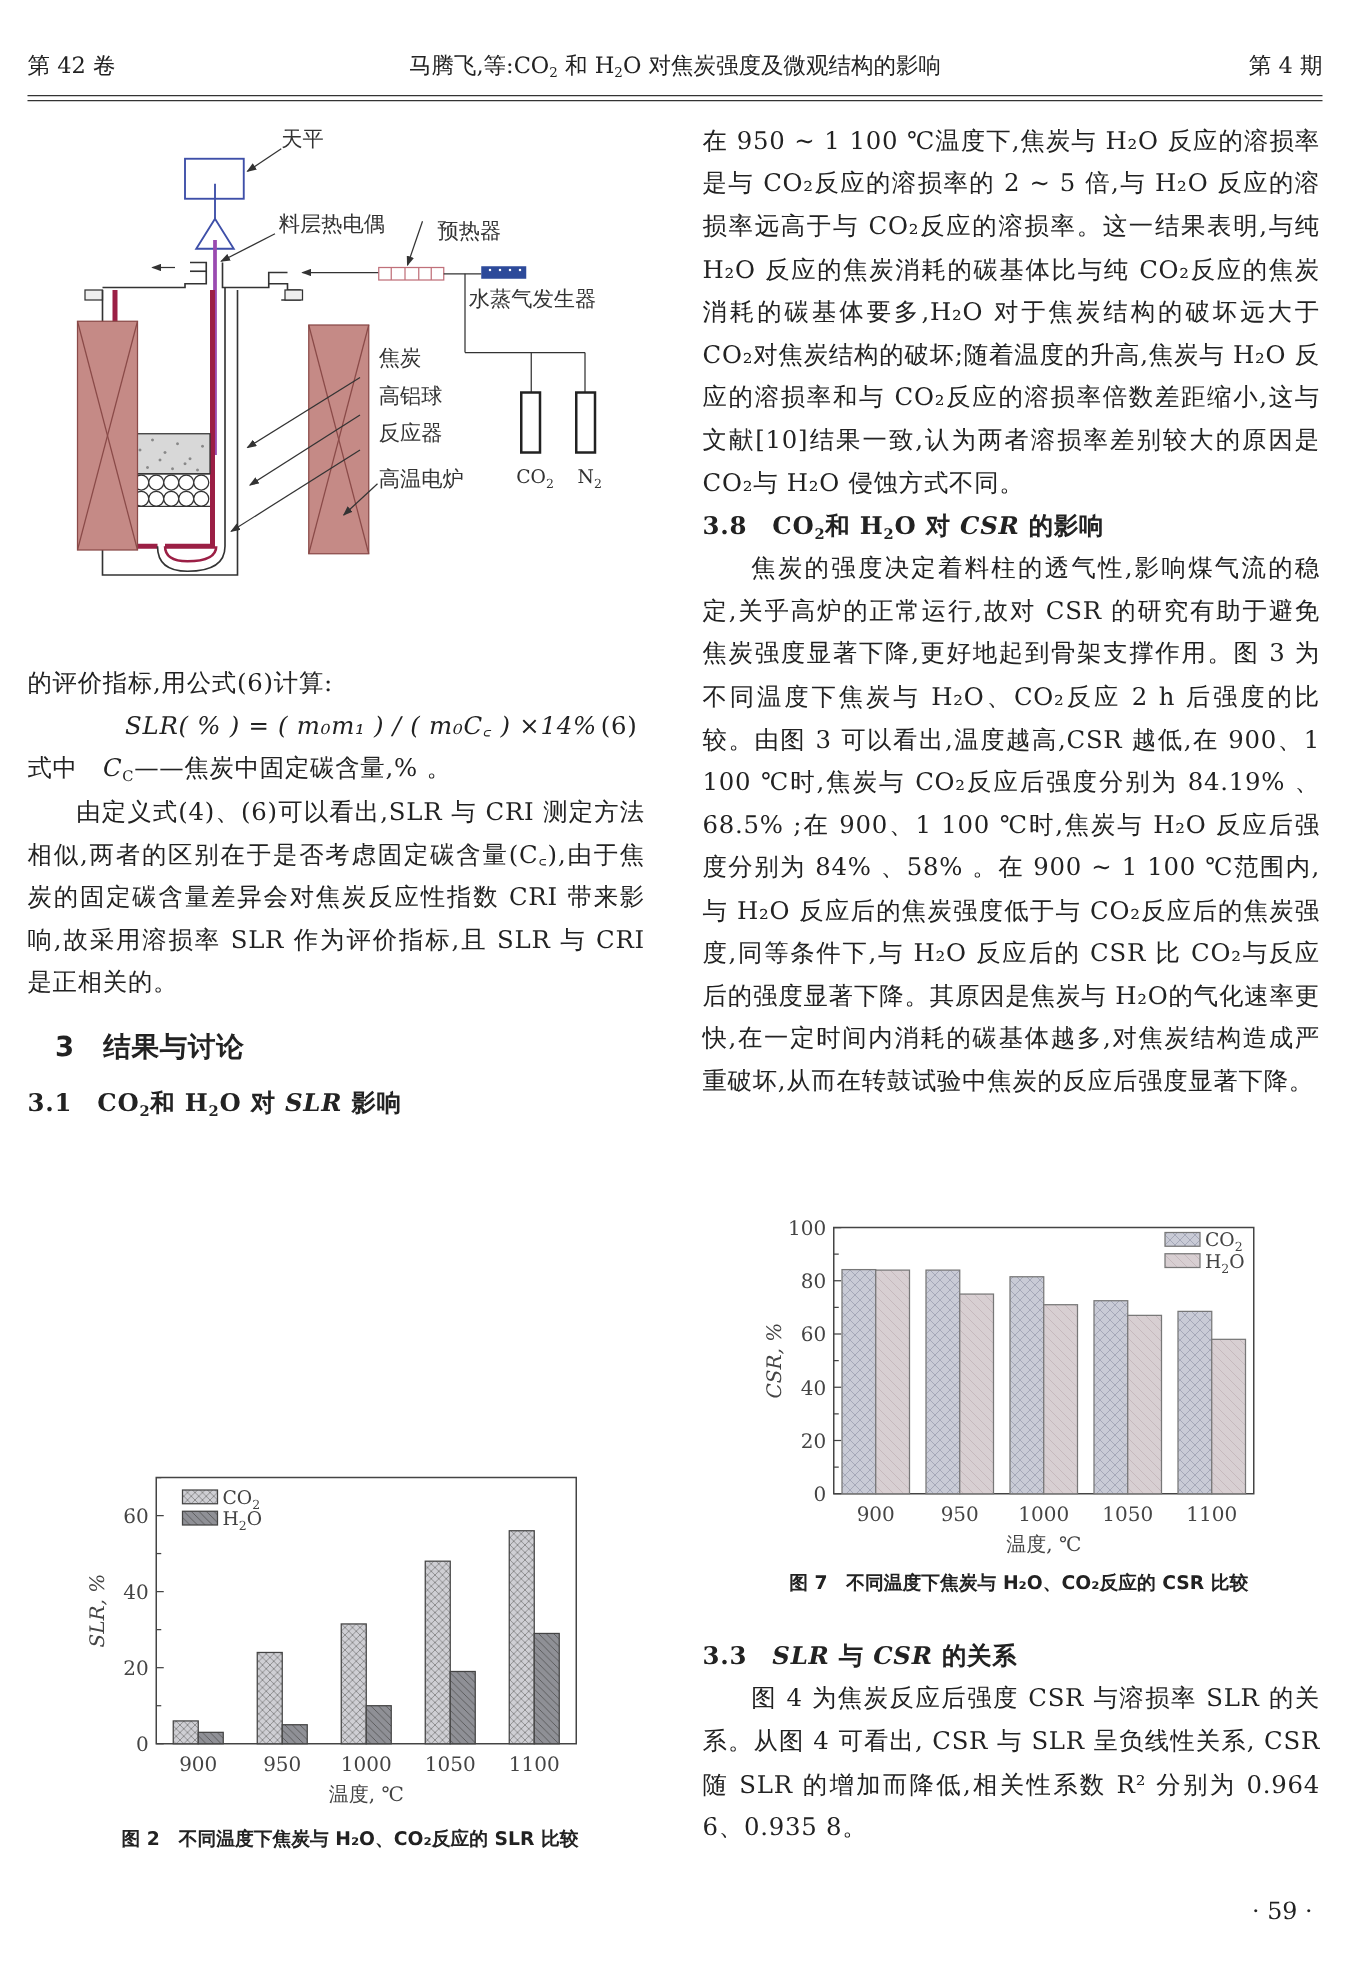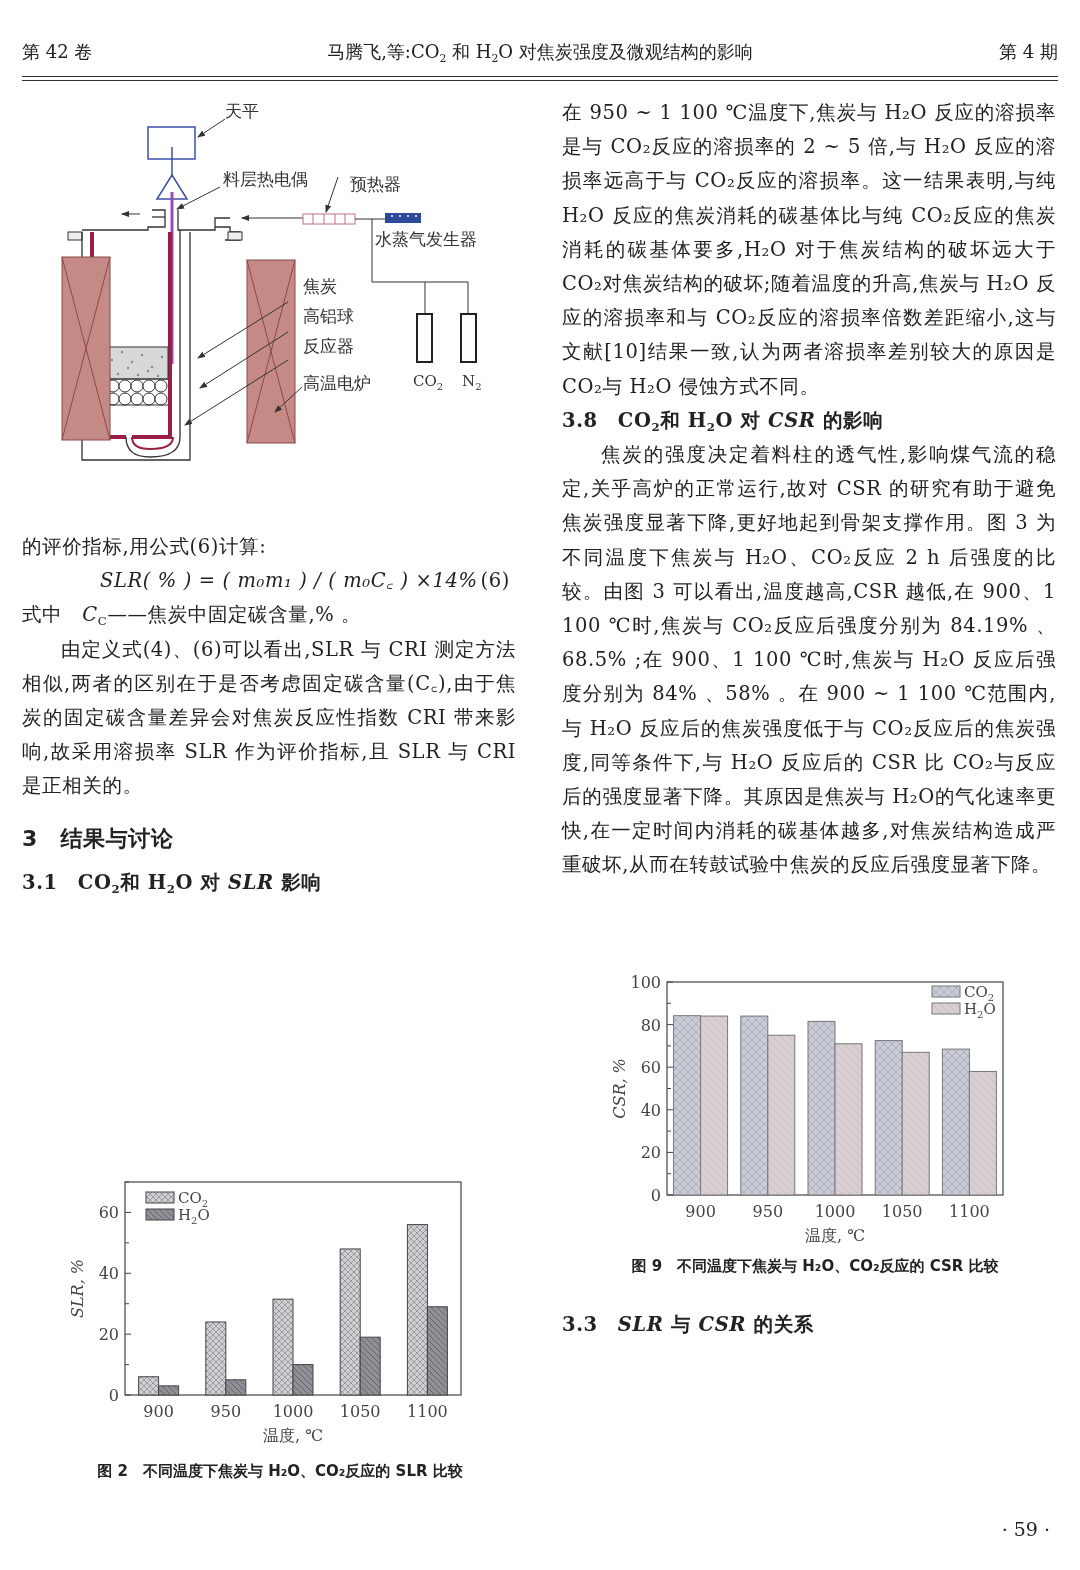--- a/index.html
+++ b/index.html
@@ -152,21 +152,21 @@
   <text x="373" y="294" font-size="15" fill="#333"><tspan>CO</tspan><tspan font-size="10" dy="4">2</tspan></text>
   <text x="422" y="294" font-size="15" fill="#333"><tspan>N</tspan><tspan font-size="10" dy="4">2</tspan></text>
 </svg>
 </div>
 
 <div class="col" style="left:22px; top:530px; width:494px;">
   <p>的评价指标,用公式(6)计算:</p>
   <p class="formula"><span class="it">SLR( % ) = ( m₀m₁ ) / ( m₀C꜀ ) ×14%</span><span class="eqn">(6)</span></p>
   <p><span>式中</span>　<span class="it">C</span><sub>C</sub><span>——焦炭中固定碳含量,% 。</span></p>
   <p class="indent">由定义式(4)、(6)可以看出,SLR 与 CRI 测定方法相似,两者的区别在于是否考虑固定碳含量(C꜀),由于焦炭的固定碳含量差异会对焦炭反应性指数 CRI 带来影响,故采用溶损率 SLR 作为评价指标,且 SLR 与 CRI 是正相关的。</p>
-  <p class="h1" style="margin-top:18px; margin-bottom:10px;">3　结果与讨论</p>
+  <p class="h1" style="margin-top:18px; margin-bottom:10px;margin-left:22px;">3　结果与讨论</p>
   <p class="h2"><span>3.1</span>　<span>CO</span><sub>2</sub><span>和 H</span><sub>2</sub><span>O 对 </span><span class="it">SLR</span><span> 影响</span></p>
 </div>
 
 <div style="position:absolute; left:60px; top:1170px; width:480px; height:320px;">
 <svg id="fig2" width="420" height="275" viewBox="0 0 420 275">
   <defs>
     <pattern id="xh2" width="6" height="6" patternUnits="userSpaceOnUse">
           <rect width="6" height="6" fill="#cfcfd4"></rect>
           <path d="M0,0 L6,6 M6,0 L0,6" stroke="#777" stroke-width="0.6"></path>
         </pattern>
@@ -278,20 +278,21 @@
         <rect x="342.40000000000003" y="89.095" width="27" height="145.905" fill="url(#xh3)" stroke="#777" stroke-width="1"></rect>
         <rect x="369.40000000000003" y="111.46000000000001" width="27" height="123.53999999999999" fill="url(#dg3)" stroke="#777" stroke-width="1"></rect>
         <text x="235" y="281" text-anchor="middle" font-size="16" fill="#444">温度, ℃</text>
         <text x="0" y="0" text-anchor="middle" font-size="16" fill="#444" font-style="italic" transform="translate(25,128.5) rotate(-90)">CSR, %</text>
         <rect x="332" y="26" width="28" height="11" fill="url(#xh3)" stroke="#777"></rect>
         <text x="364" y="37" font-size="15" fill="#444"><tspan>CO</tspan><tspan font-size="10" dy="4">2</tspan></text>
         <rect x="332" y="43" width="28" height="11" fill="url(#dg3)" stroke="#777"></rect>
         <text x="364" y="54" font-size="15" fill="#444"><tspan>H</tspan><tspan font-size="10" dy="4">2</tspan><tspan dy="-4">O</tspan></text>
       </g>
 </svg>
-<div class="cap" style="position:absolute; left:-20px; top:297px; width:470px;"><span>图 9</span>　<span>不同温度下焦炭与 H₂O、CO₂反应的 CSR 比较</span></div>
+<div class="cap" style="position:absolute; left:-20px; top:297px; width:470px;"><span>图 7</span>　<span>不同温度下焦炭与 H₂O、CO₂反应的 CSR 比较</span></div>
 </div>
 
 <div class="col" style="left:562px; top:1308px; width:494px;">
   <p class="h2"><span>3.3</span>　<span class="it">SLR</span><span> 与 </span><span class="it">CSR</span><span> 的关系</span></p>
+  <p class="indent">图 4 为焦炭反应后强度 CSR 与溶损率 SLR 的关系。从图 4 可看出, CSR 与 SLR 呈负线性关系, CSR 随 SLR 的增加而降低,相关性系数 R² 分别为 0.964 6、0.935 8。</p>
 </div>
 
 <div class="footer">· 59 ·</div>
 
 </body></html>

